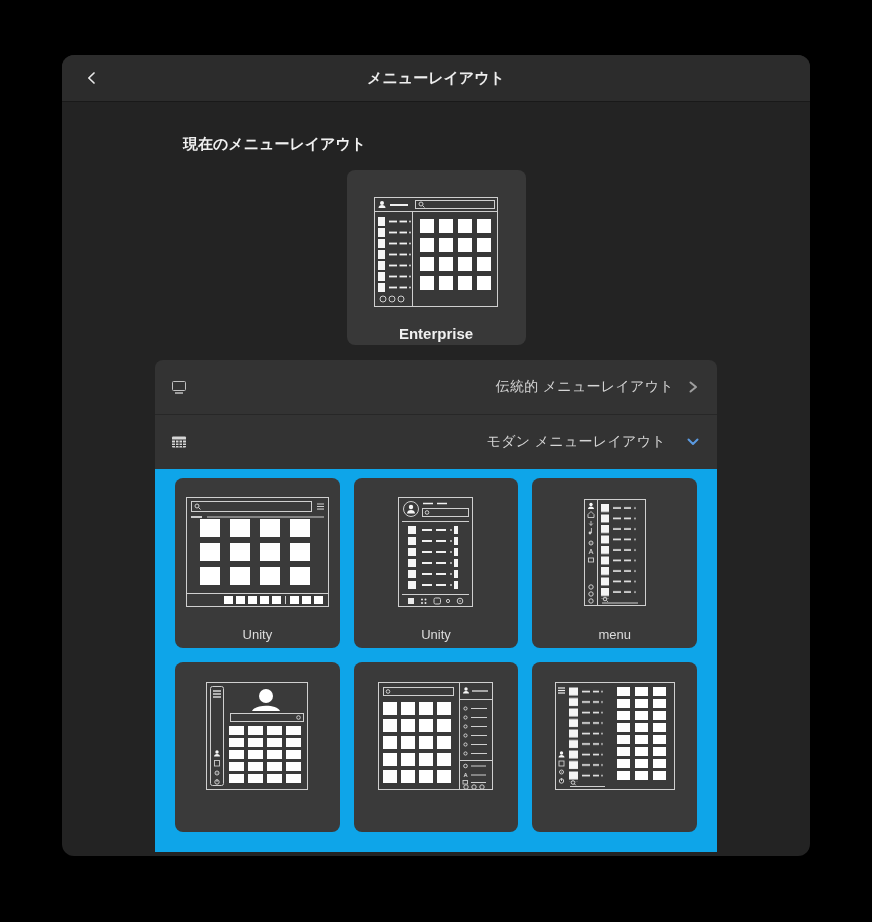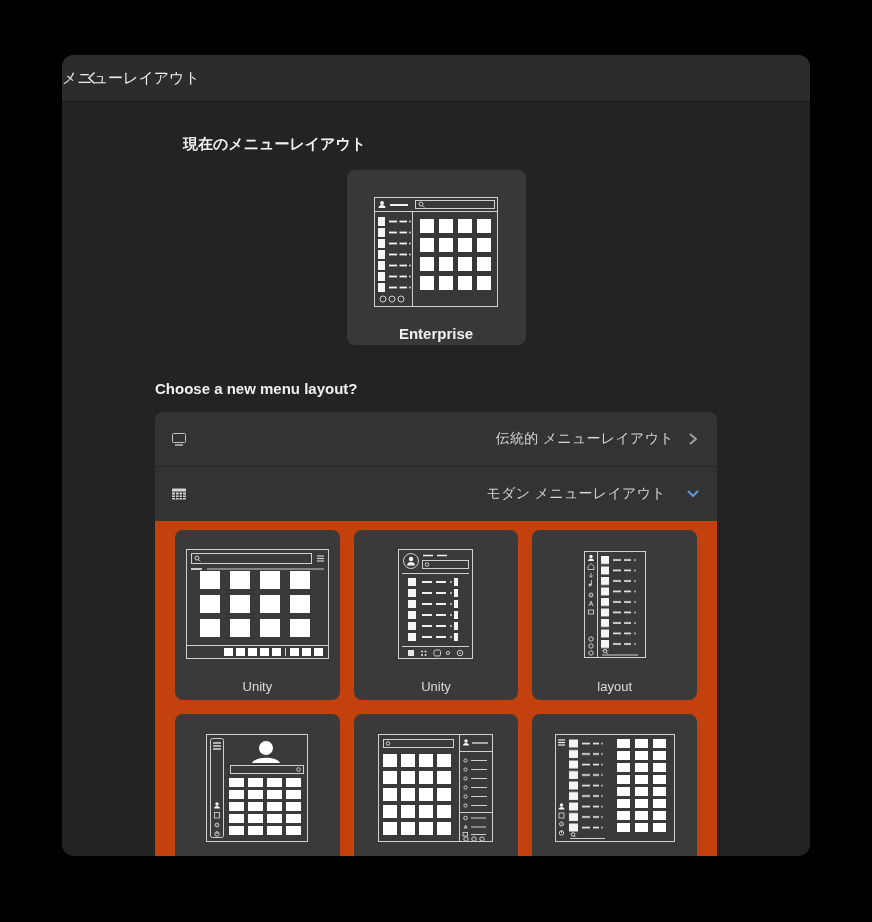--- a/index.html
+++ b/index.html
@@ -21,22 +21,22 @@
     height:46px;background:#2c2c2c;
     border-bottom:1px solid #191919;
     display:flex;align-items:center;position:relative;
   }
   .back-btn{
     position:absolute;left:16px;top:0;height:46px;width:28px;
     display:flex;align-items:center;justify-content:center;
     cursor:pointer;background:none;border:none;padding:0;
   }
   .title{
-    flex:1;text-align:left;
-    color:#ededed;font-size:15px;font-weight:normal;
+    flex:1;text-align:center;
+    color:#ededed;font-size:15px;font-weight:bold;
   }
   .content{padding:0 93px;}
   .section-heading{
     color:#f0f0f0;font-size:15px;font-weight:bold;
     margin:0;
   }
   .h-current{padding-top:33px;margin-left:28px;}
   .h-choose{padding-top:35px;}
   .current-card{
     width:179px;height:175px;margin:16px auto 0 auto;
@@ -56,21 +56,21 @@
     padding:0 16px;gap:11px;
     cursor:pointer;
   }
   .cat-row + .cat-row{border-top:1px solid #272727;gap:19px;}
   .cat-label{
     color:#d6d6d6;font-size:14px;flex:1;
     letter-spacing:0.3px;
     text-align:right;
   }
   .expand-area{
-    background:#c2410c;
+    background:#0ea5e9;
     padding:9px 20px 20px 20px;
     display:grid;
     grid-template-columns:repeat(3,1fr);
     gap:14px;
   }
   .layout-card{
     background:#3a3a3a;border-radius:8px;
     height:170px;
     display:flex;flex-direction:column;align-items:center;
     cursor:pointer;
@@ -160,21 +160,20 @@
           <rect x="4" y="20" width="34" height="77" fill="url(#pEntR)" stroke="none"></rect>
           <circle cx="9" cy="102" r="3"></circle>
             <circle cx="18" cy="102" r="3"></circle>
             <circle cx="27" cy="102" r="3"></circle>
           <rect x="46" y="22" width="76" height="76" fill="url(#pEntG)" stroke="none"></rect>
         </svg>
       </div>
       <div class="card-label">Enterprise</div>
     </div>
 
-    <div class="section-heading h-choose">Choose a new menu layout?</div>
 
     <div class="rows">
 
       <div class="cat-row">
         <svg width="16" height="16" viewBox="0 0 16 16">
           <rect x="1.5" y="2.5" width="13" height="9" rx="1" stroke="#c0c0c0" fill="none"></rect>
           <line x1="4" y1="14" x2="12" y2="14" stroke="#c0c0c0" stroke-width="1.6"></line>
         </svg>
         <span class="cat-label">伝統的 メニューレイアウト</span>
         <svg width="16" height="16" viewBox="0 0 16 16">
@@ -274,21 +273,21 @@
               <rect x="4.5" y="59" width="5" height="4" stroke-width="0.9"></rect>
               <circle cx="7" cy="88" r="2.2"></circle>
               <circle cx="7" cy="95" r="2.2"></circle>
               <circle cx="7" cy="102" r="2.2"></circle>
               <rect x="17" y="5" width="38" height="94.5" fill="url(#pTogR)" stroke="none"></rect>
               <circle cx="21" cy="100" r="1.8"></circle>
               <line x1="22.4" y1="101.4" x2="23.8" y2="102.8"></line>
               <line x1="18" y1="104" x2="54" y2="104"></line>
             </svg>
           </div>
-          <div class="card-label">layout</div>
+          <div class="card-label">menu</div>
         </div>
 
         <div class="layout-card">
           <div class="thumb">
             <svg width="102" height="108" viewBox="0 0 102 108" stroke="#cfcfcf" fill="none" stroke-width="1">
               <rect x="0.5" y="0.5" width="101" height="107"></rect>
               <rect x="4.5" y="4.5" width="13" height="99" rx="2"></rect>
               <line x1="7" y1="9" x2="15" y2="9" stroke-width="1.3" stroke="#f0f0f0"></line>
               <line x1="7" y1="12" x2="15" y2="12" stroke-width="1.3" stroke="#f0f0f0"></line>
               <line x1="7" y1="15" x2="15" y2="15" stroke-width="1.3" stroke="#f0f0f0"></line>

